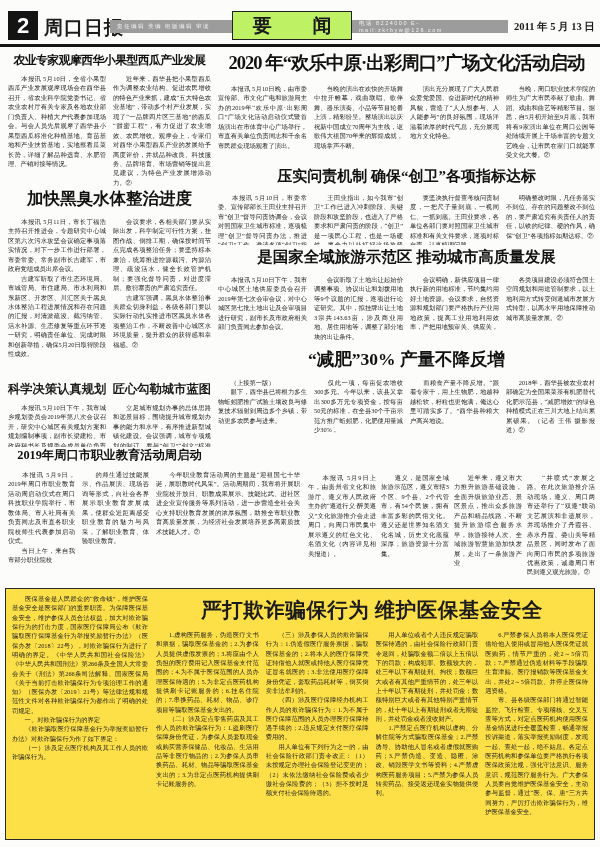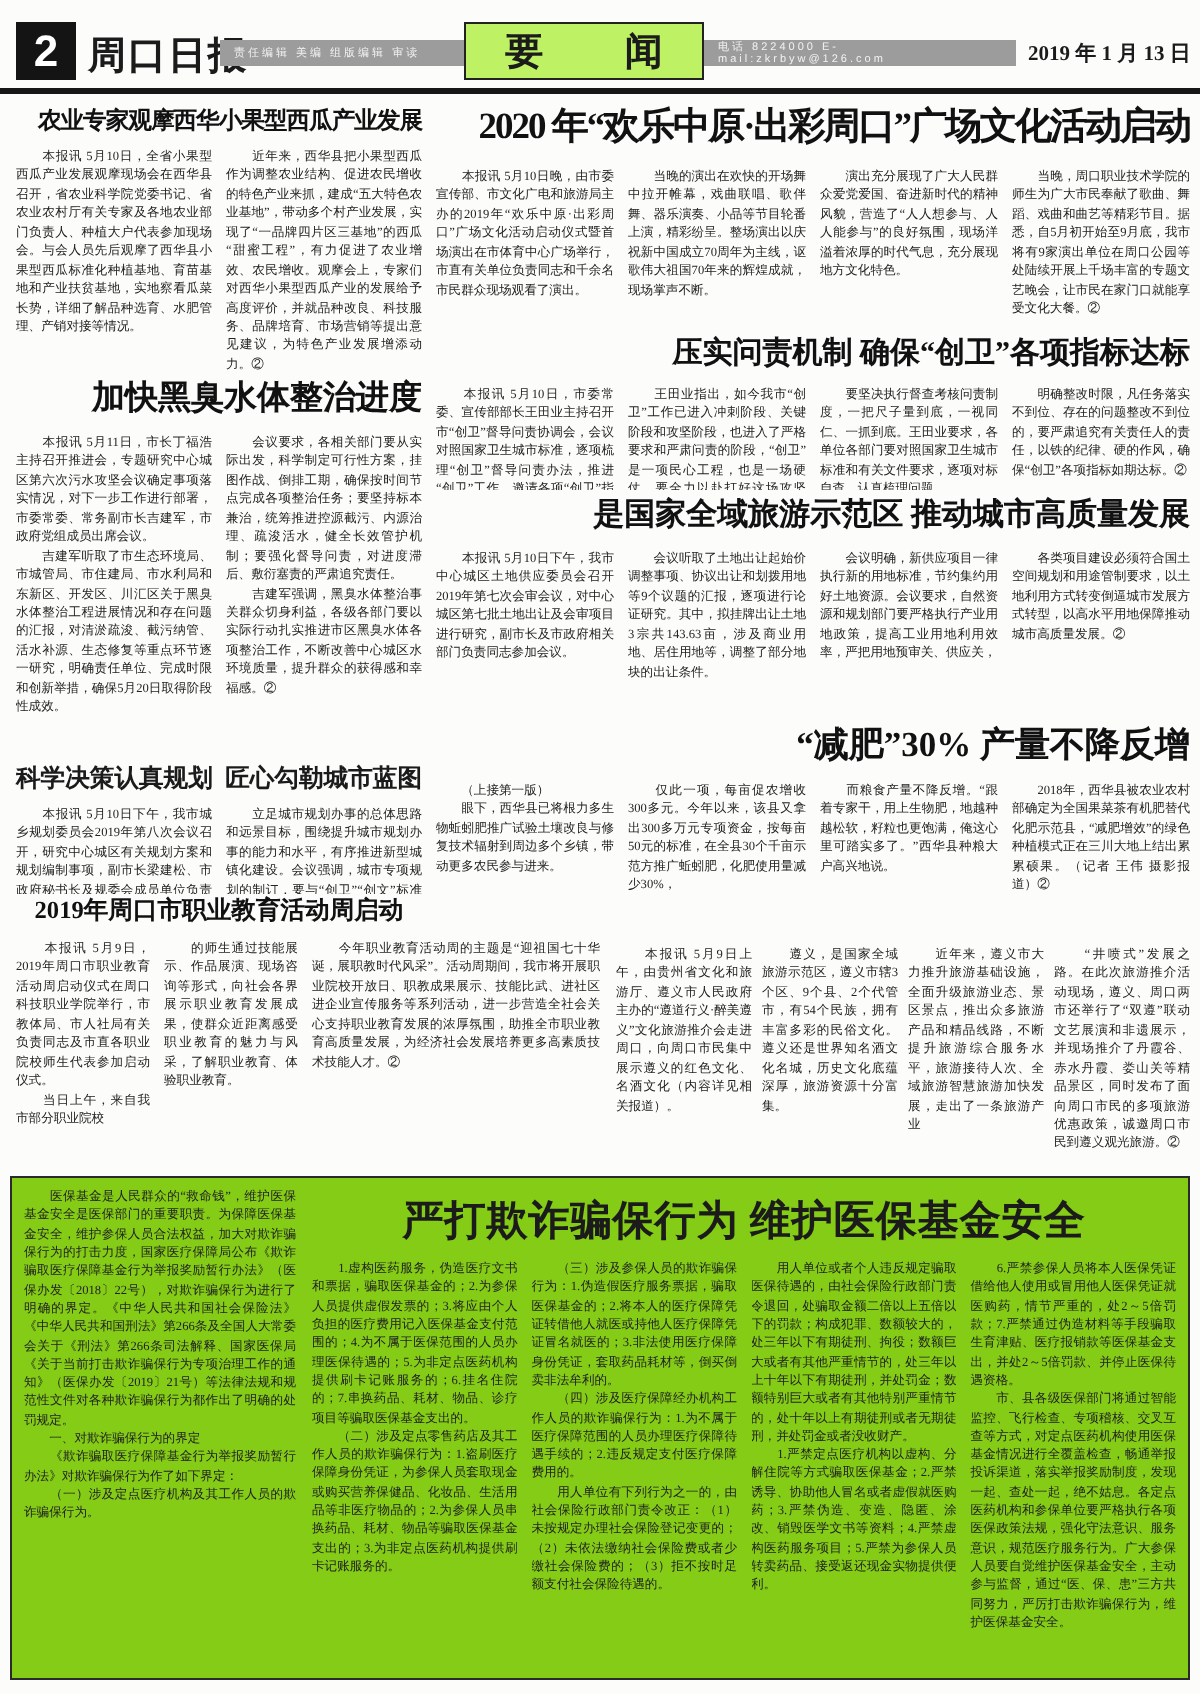--- a/index.html
+++ b/index.html
@@ -17,21 +17,21 @@
   #bar1{left:110px;top:20px;width:122px;}
   #bar2{left:352px;top:20px;width:156px;}
   .yaowen{position:absolute;left:232px;top:11px;width:120px;height:29px;background:#bef264;
           border:1.5px solid #222;box-sizing:border-box;display:flex;align-items:center;justify-content:center;
           font-size:19px;font-weight:bold;letter-spacing:18px;text-indent:18px;}
   .dateline{position:absolute;left:514px;top:20px;font-size:10.5px;font-weight:bold;white-space:nowrap;}
   .toprule{position:absolute;left:0;top:44px;width:600px;height:3px;background:#161616;}
 
   
   .art{position:absolute;}
-  .hl{font-weight:bold;text-align:right;color:#111;}
+  .hl{font-weight:bold;text-align:center;color:#111;}
   .cols{display:flex;overflow:hidden;text-align:justify;}
   .bcol{flex:1;font-size:6.3px;line-height:1.5;color:#222;white-space:pre-line;
         font-family:"Liberation Serif","DejaVu Serif",serif;}
   .gap7{gap:7px;} .gap5{gap:5px;}
 
   
   #a-watermelon{left:8px;top:53px;width:203px;}
   #a-watermelon .hl{font-size:11.8px;letter-spacing:-.5px;margin-bottom:5px;white-space:nowrap;}
   #a-watermelon .cols{height:112px;}
   #a-water{left:8px;top:184px;width:203px;}
@@ -48,50 +48,50 @@
   
   #a-plaza{left:218px;top:50px;width:377px;}
   #a-plaza .hl{font-size:18.5px;letter-spacing:-1px;white-space:nowrap;margin-bottom:9px;}
   #a-plaza .cols{height:86px;}
   #a-chuangwei{left:218px;top:167px;width:377px;}
   #a-chuangwei .hl{font-size:15px;margin-bottom:7px;}
   #a-chuangwei .cols{height:52px;}
   #a-land{left:218px;top:247px;width:377px;}
   #a-land .hl{font-size:15.5px;margin-bottom:7px;}
   #a-land .cols{height:72px;}
-  #a-fert{left:218px;top:360px;width:377px;}
+  #a-fert{left:218px;top:347px;width:377px;}
   #a-fert .hl{font-size:17.5px;margin-bottom:7px;}
   #a-fert .cols{height:64px;}
   #a-zunyi{left:228px;top:447px;width:367px;}
   #a-zunyi .hl{font-size:13.2px;white-space:nowrap;margin-bottom:7px;}
   #a-zunyi .cols{position:absolute;left:80px;top:26px;width:287px;height:108px;}
 
   
   #notice{position:absolute;left:5px;top:588px;width:590px;height:252px;border:1px solid #2a2a2a;
-          box-sizing:border-box;padding:5px 6px;display:flex;gap:8px;background:#84cc16;}
+          box-sizing:border-box;padding:5px 6px;display:flex;gap:8px;background:#fde047;}
   #notice .ncol1{width:136px;flex:none;font-size:6.3px;line-height:1.48;text-align:justify;
                  color:#222;white-space:pre-line;overflow:hidden;}
   #notice .right{flex:1;display:flex;flex-direction:column;min-width:0;}
   #notice .nhl{font-size:20.5px;font-weight:bold;text-align:center;letter-spacing:.5px;
                padding:2px 0 6px;white-space:nowrap;}
   #notice .ncols{display:flex;gap:7px;flex:1;overflow:hidden;}
   #notice .ncol{flex:1;font-size:6.3px;line-height:1.48;text-align:justify;color:#222;
                 white-space:pre-line;overflow:hidden;}
 </style>
 </head>
 <body>
 
 <div id="page">
 
   <div class="pagenum">2</div>
   <div class="papername">周口日报</div>
   <div class="graybar" id="bar1">责任编辑 美编 组版编辑 审读</div>
   <div class="yaowen">要 闻</div>
   <div class="graybar" id="bar2">电话 8224000  E-mail:zkrbyw@126.com</div>
-  <div class="dateline">2019 年 1 月 13 日</div>
+  <div class="dateline">2011 年 5 月 13 日</div>
   <div class="toprule"></div>
 
   <div class="art" id="a-watermelon">
     <div class="hl">农业专家观摩西华小果型西瓜产业发展</div>
     <div class="cols gap7">
       <div class="bcol">　　本报讯 5月10日，全省小果型西瓜产业发展观摩现场会在西华县召开，省农业科学院党委书记、省农业农村厅有关专家及各地农业部门负责人、种植大户代表参加现场会。与会人员先后观摩了西华县小果型西瓜标准化种植基地、育苗基地和产业扶贫基地，实地察看瓜菜长势，详细了解品种选育、水肥管理、产销对接等情况。</div>
       <div class="bcol">　　近年来，西华县把小果型西瓜作为调整农业结构、促进农民增收的特色产业来抓，建成“五大特色农业基地”，带动多个村产业发展，实现了“一品牌四片区三基地”的西瓜“甜蜜工程”，有力促进了农业增效、农民增收。观摩会上，专家们对西华小果型西瓜产业的发展给予高度评价，并就品种改良、科技服务、品牌培育、市场营销等提出意见建议，为特色产业发展增添动力。②</div>
     </div>
   </div>
 

